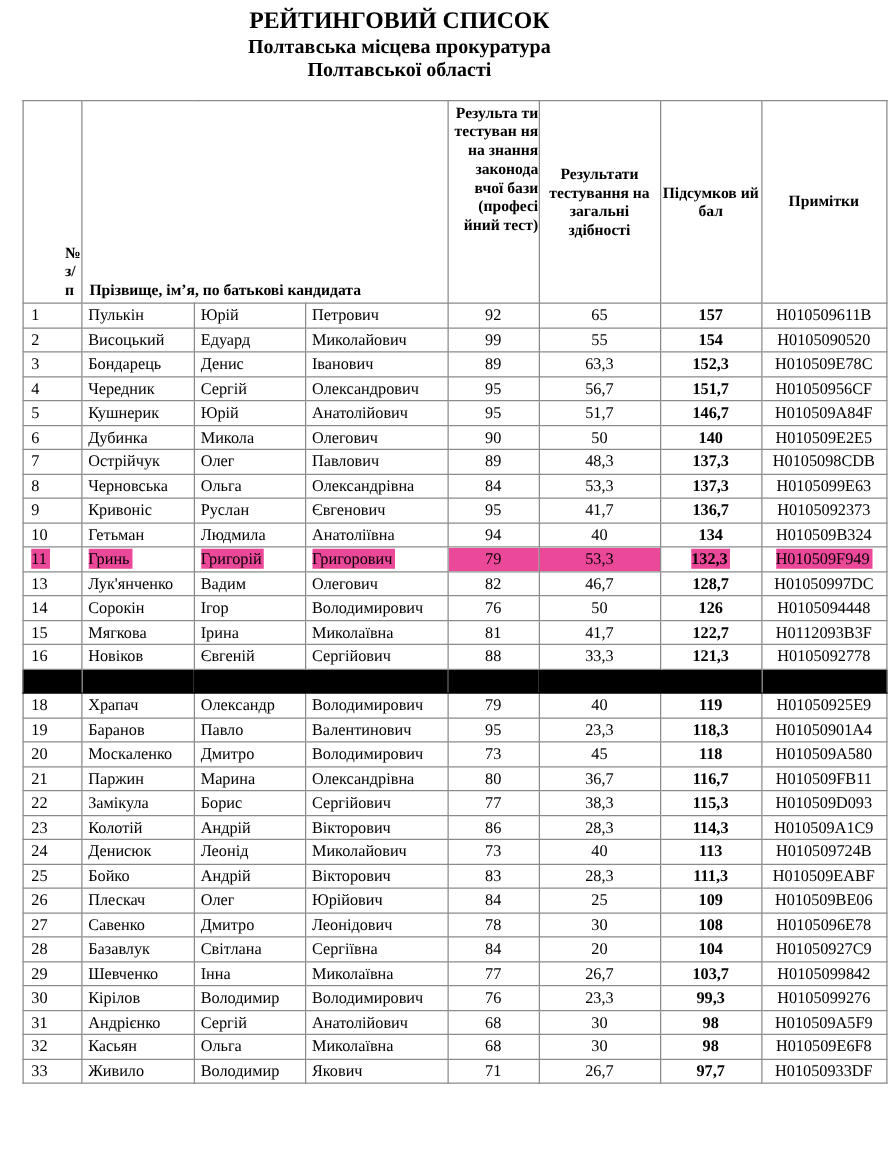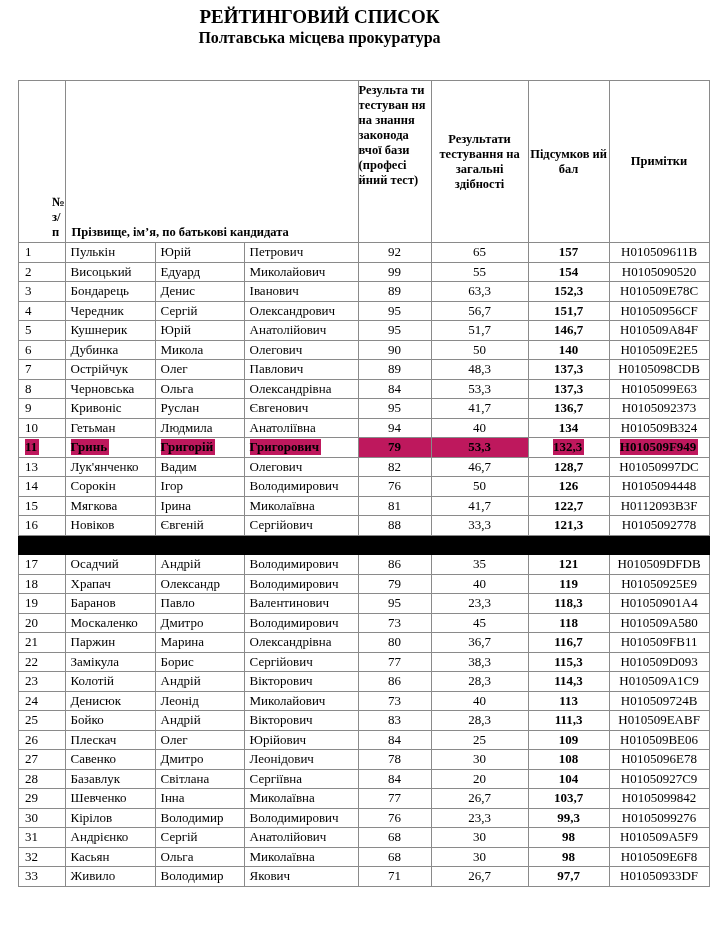--- a/index.html
+++ b/index.html
@@ -5,39 +5,40 @@
   html, body { margin:0; padding:0; background:#ffffff; }
   body { width:710px; height:929px; position:relative; overflow:hidden;
          font-family:"Liberation Serif", "DejaVu Serif", serif; color:#000; }
   .titles { position:absolute; top:6px; left:0; width:577px; text-align:center; }
   .t1 { font-weight:bold; font-size:19px; line-height:22px; margin-left:62px; }
   .t2 { font-weight:bold; font-size:16px; line-height:19px; margin-left:62px; }
   table { position:absolute; left:18px; top:80px; border-collapse:collapse; table-layout:fixed; }
   td, th { border:1px solid #8a8a8a; padding:0 0 0 5px; font-size:13px; white-space:nowrap; overflow:hidden; }
   th { font-weight:bold; font-size:12.5px; line-height:15px; vertical-align:bottom; padding:0; }
   th.hdr-mid { vertical-align:middle; text-align:center; white-space:normal; }
-  th.hdr-test1 { vertical-align:top; text-align:left; white-space:normal; padding-top:2px; }
+  th.hdr-test1 { vertical-align:top; text-align:right; white-space:normal; padding-top:2px; }
   th.hdr-num { text-align:left; padding-left:6px; padding-bottom:2px; }
   th.hdr-name { text-align:left; padding-left:6px; padding-bottom:2px; }
   tr.head-row { height:162px; }
   tbody tr { height:19.5px; }
   td.num { padding-left:6px; }
   td.c { text-align:center; padding:0; }
   td.b { font-weight:bold; }
   tr.sep td { background:#000; border-color:#000; height:15px; }
-  tr.hl td.h span.hl-span, tr.hl td.h-full { background:#be185d;font-weight:bold; }
+  tr.hl td.h span.hl-span, tr.hl td.h-full { background:#ec4899; }
   .hl-span { display:inline-block; padding-right:2px; }
   table { border:1.5px solid #444; }
 </style>
 </head>
 <body>
 
 <div class="titles">
   <div class="t1">РЕЙТИНГОВИЙ СПИСОК</div>
   <div class="t2">Полтавська місцева прокуратура</div>
+  <div class="t2">Полтавської області</div>
 </div>
 
 <table>
   <colgroup>
     <col style="width:35px">
     <col style="width:90px">
     <col style="width:89px">
     <col style="width:114px">
     <col style="width:73px">
     <col style="width:97px">
@@ -213,30 +214,20 @@
       <td></td>
       <td></td>
       <td></td>
       <td></td>
       <td></td>
       <td></td>
     </tr>
   </tbody>
   <tbody id="tbody-bottom">
       <tr>
-        <td class="num"><span>17</span></td>
-        <td class=""><span>Осадчий</span></td>
-        <td class=""><span>Андрій</span></td>
-        <td class=""><span>Володимирович</span></td>
-        <td class="c"><span>86</span></td>
-        <td class="c"><span>35</span></td>
-        <td class="c b"><span>121</span></td>
-        <td class="c"><span>H010509DFDB</span></td>
-      </tr>
-      <tr>
         <td class="num"><span>18</span></td>
         <td class=""><span>Храпач</span></td>
         <td class=""><span>Олександр</span></td>
         <td class=""><span>Володимирович</span></td>
         <td class="c"><span>79</span></td>
         <td class="c"><span>40</span></td>
         <td class="c b"><span>119</span></td>
         <td class="c"><span>H01050925E9</span></td>
       </tr>
       <tr>

